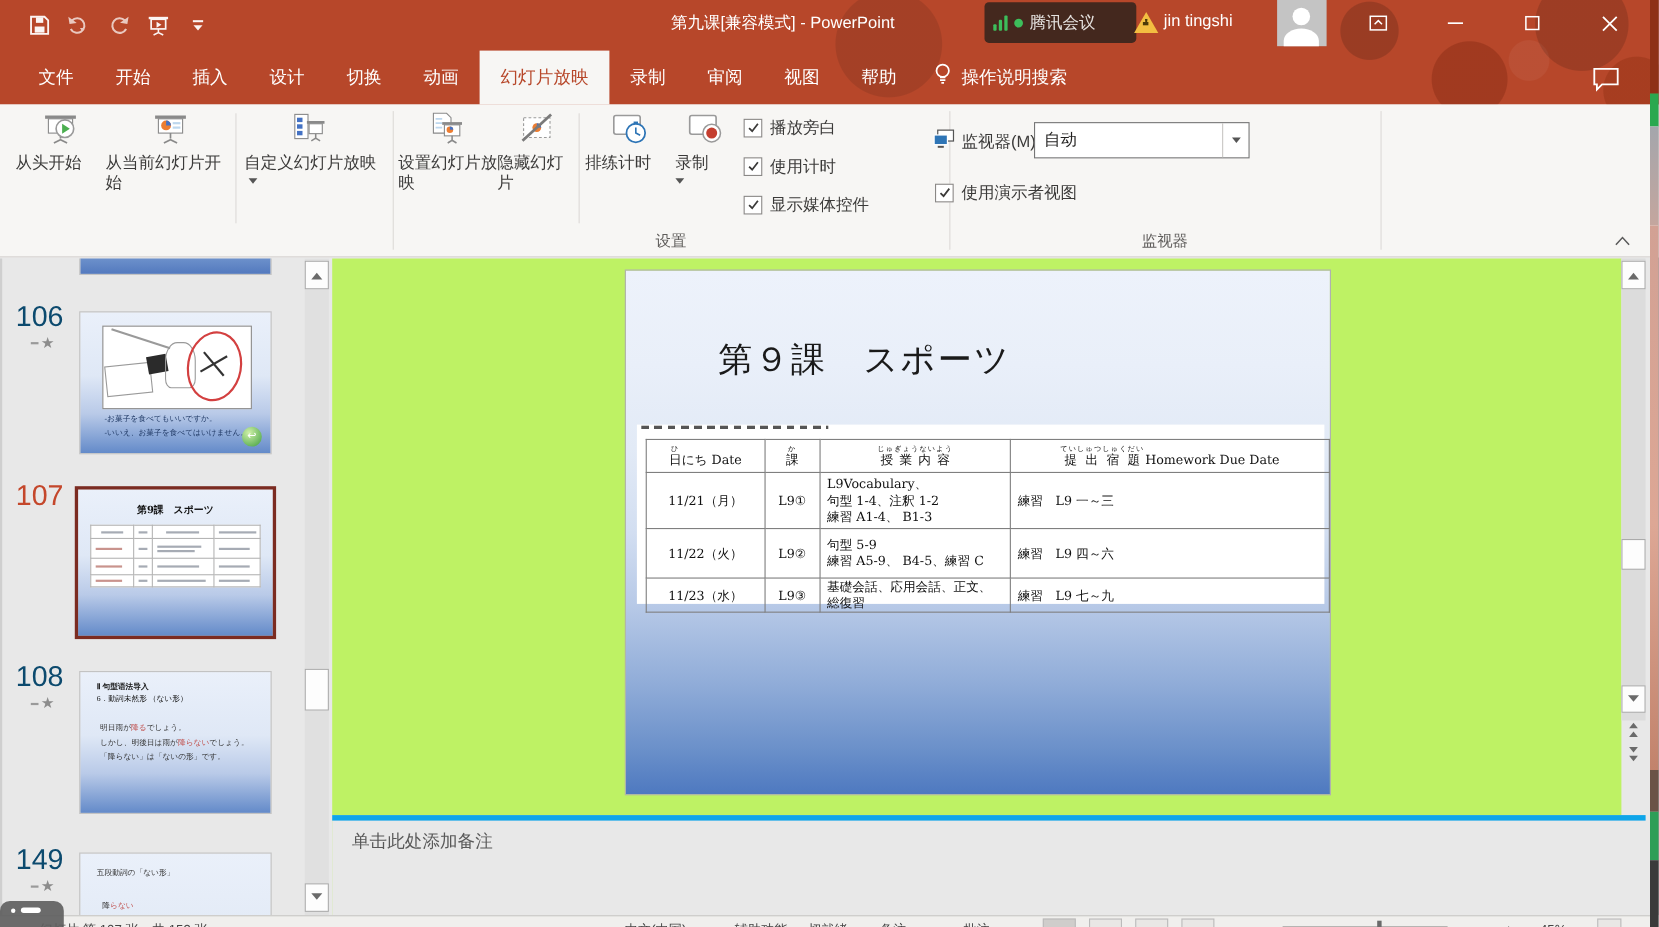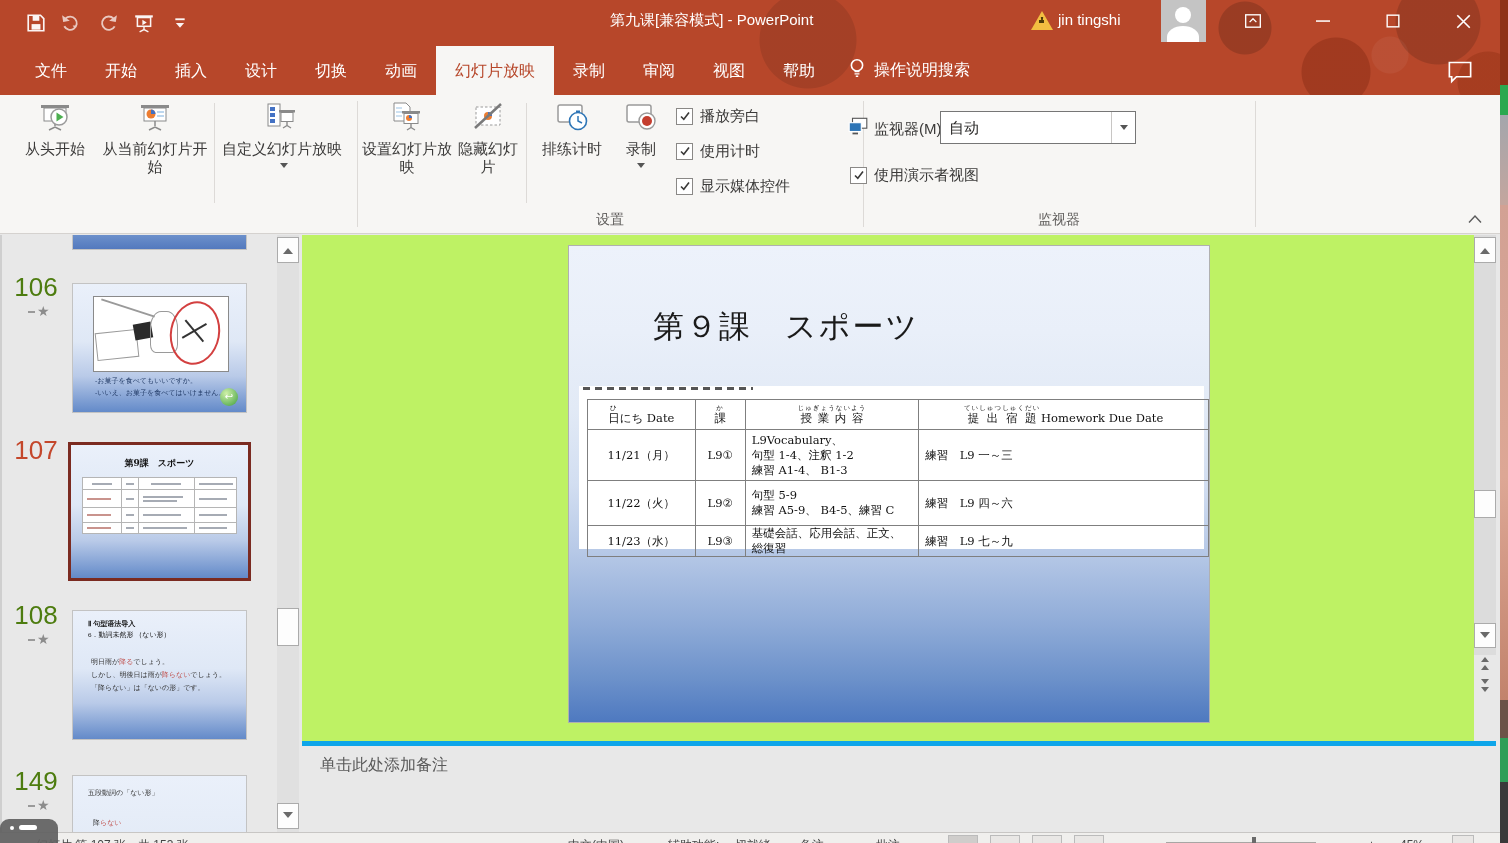--- a/index.html
+++ b/index.html
@@ -41,38 +41,38 @@
   .tabrow{position:absolute;left:0;top:46px;width:1508px;height:49px;display:flex;align-items:stretch;padding-left:16px;}
   .tab{color:#fff;font-size:16px;line-height:49px;padding:0 19px;white-space:nowrap;}
   .tab.active{background:#F7F6F4;color:#B7472A;}
   .tellme{display:flex;align-items:center;gap:8px;color:#fff;font-size:16px;padding:0 14px;}
   .bubbleicon{position:absolute;left:1447px;top:60px;}
 
   
   .ribbon{position:absolute;left:0;top:95px;width:1508px;height:138px;background:#F7F6F4;border-bottom:1px solid #D5D2CF;}
   .rsep{position:absolute;top:6px;width:1px;height:126px;background:#DDDAD7;}
   .rsep.short{top:8px;height:100px;}
-  .rbtn{position:absolute;top:5px;text-align:center;color:#3B3A39;font-size:15px;line-height:18px;}
+  .rbtn{position:absolute;top:5px;text-align:left;color:#3B3A39;font-size:15px;line-height:18px;}
   .rbtn .ric{display:block;margin:0 auto 6px auto;width:34px;height:34px;}
   .glabel{position:absolute;top:116px;height:20px;text-align:center;color:#605E5C;font-size:14px;}
   .cbrow{position:absolute;left:676px;display:flex;align-items:center;gap:7px;height:20px;}
   .cbbox{width:17px;height:17px;background:#fff;border:1px solid #8A8886;box-sizing:border-box;
      display:flex;align-items:center;justify-content:center;}
   .cblabel{font-size:15px;color:#3B3A39;white-space:nowrap;}
   .monlabel{position:absolute;left:874px;top:25px;font-size:15px;color:#3B3A39;}
   .combo{position:absolute;left:940px;top:16px;width:196px;height:33px;background:#fff;border:1px solid #767676;
      box-sizing:border-box;display:flex;}
   .combo .val{flex:1;font-size:15px;color:#201F1E;line-height:31px;padding-left:8px;}
   .combo .arr{width:23px;border-left:1px solid #C8C6C4;display:flex;align-items:center;justify-content:center;}
   .caret{width:0;height:0;border:4px solid transparent;border-top:5px solid #555;margin-top:4px;}
   .collapse{position:absolute;left:1462px;top:114px;width:26px;height:20px;display:flex;align-items:center;justify-content:center;}
 
   
   .thumbpanel{position:absolute;left:0;top:235px;width:300px;height:597px;background:#E8E8E8;overflow:hidden;border-left:2px solid #CFCFCF;}
-  .slnum{position:absolute;left:6px;width:56px;text-align:center;font-size:26px;color:#4d7c0f;}
+  .slnum{position:absolute;left:6px;width:56px;text-align:center;font-size:26px;color:#0c4a6e;}
   .slnum.sel{color:#C4472B;}
   .slstar{position:absolute;left:26px;width:30px;font-size:14px;color:#8C8C8C;}
   .slstar:before{content:"";display:inline-block;width:7px;height:2px;background:#9a9a9a;margin-right:2px;vertical-align:3px;}
   .thumb{position:absolute;left:70px;width:175px;border:1px solid #C3C3C3;box-sizing:border-box;
      background:linear-gradient(180deg,#EAF0FA 0%,#DFE8F6 45%,#B9CAE8 72%,#638AC9 100%);overflow:hidden;}
   .thumb.sel{left:66px;width:183px;border:3px solid #7B2B21;}
   .tline{position:absolute;font-size:7px;line-height:11px;color:#333;white-space:nowrap;
      font-family:Liberation Serif, serif;}
   .tline .red{color:#C0504D;}
   .t106img{position:absolute;left:20px;top:12px;width:134px;height:74px;background:#fff;border:1px solid #8a8a8a;}
@@ -177,20 +177,29 @@
       <span class="qbtn">
         <svg width="14" height="14" viewBox="0 0 12 12">
             <rect x="2" y="2" width="8" height="1.6" fill="#fff"></rect>
             <path d="M2.5 6l3.5 4 3.5-4z" fill="#fff"></path>
           </svg>
       </span>
     </div>
 
     <div class="titletext">第九课[兼容模式] - PowerPoint</div>
 
+    <div class="meetpill">
+      <span class="meetbars">
+          <i style="height:6px"></i>
+          <i style="height:10px"></i>
+          <i style="height:14px"></i>
+        </span>
+      <span class="meetdot"></span>
+      <span class="meettext">腾讯会议</span>
+    </div>
     <span class="warnicon"></span>
     <span class="warnbang"></span>
     <div class="username">jin tingshi</div>
     <div class="avatar">
         <span class="head"></span>
         <span class="body"></span>
       </div>
 
     <div class="winbtn" style="left:1230px">
       <svg width="18" height="18" viewBox="0 0 16 16">

